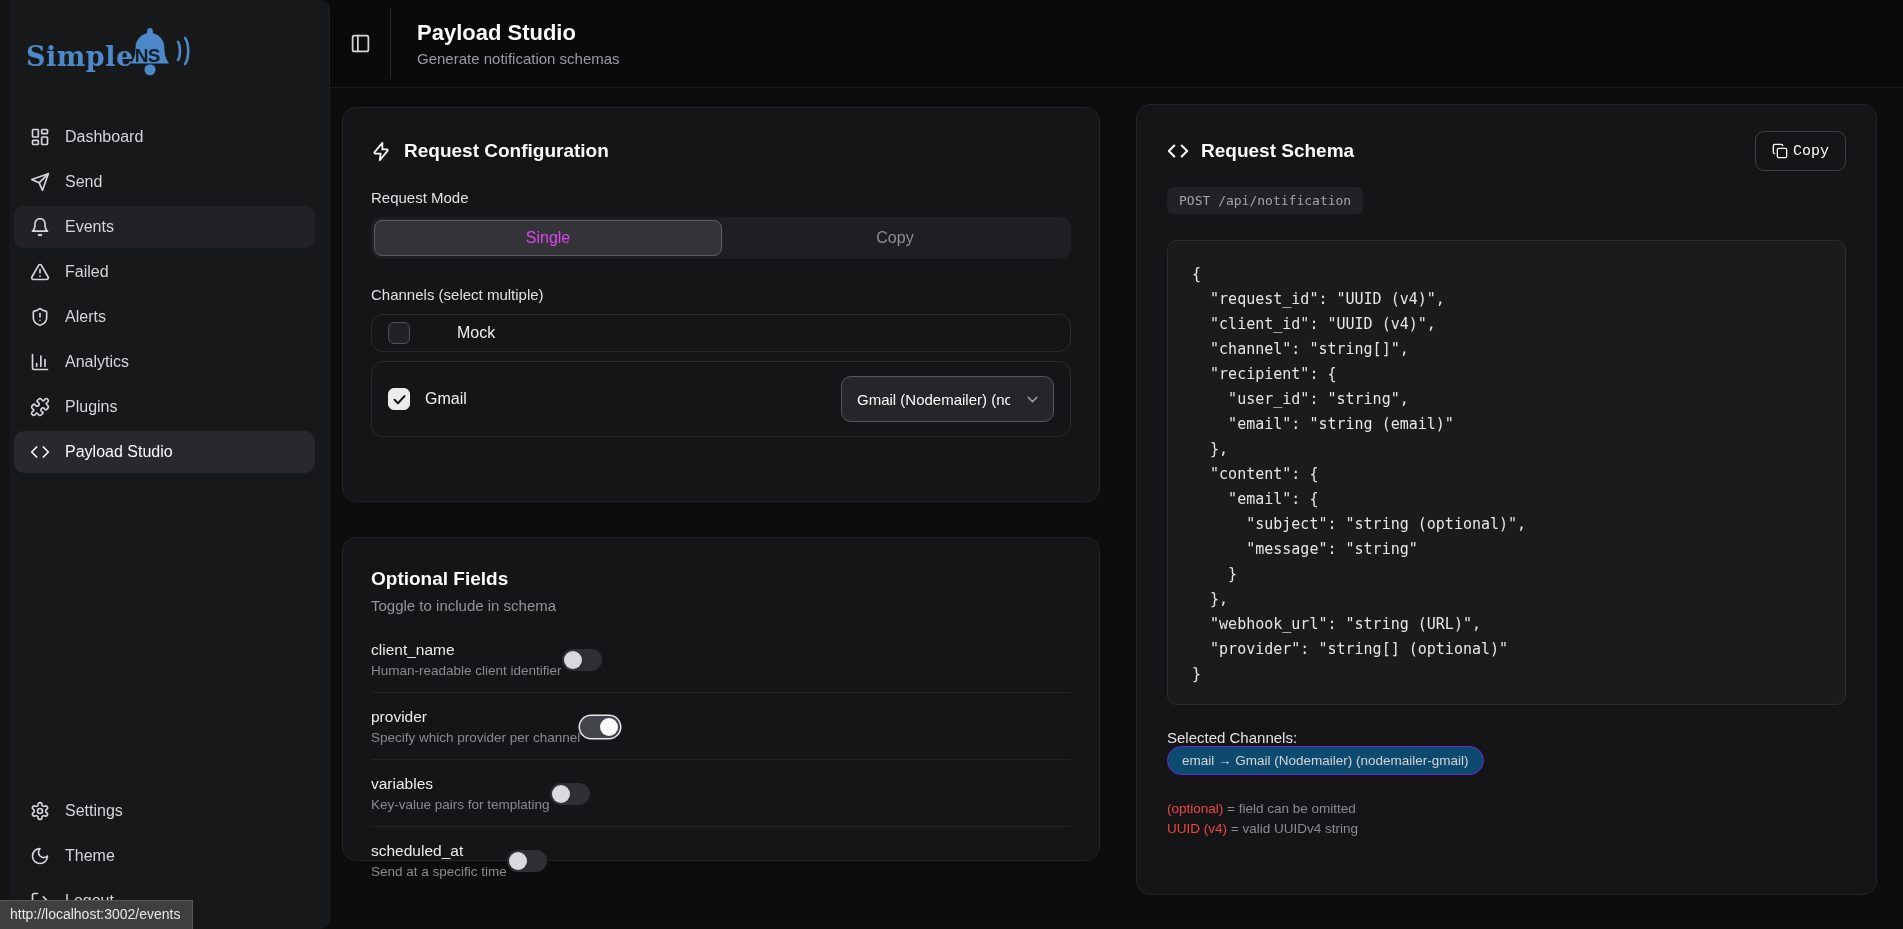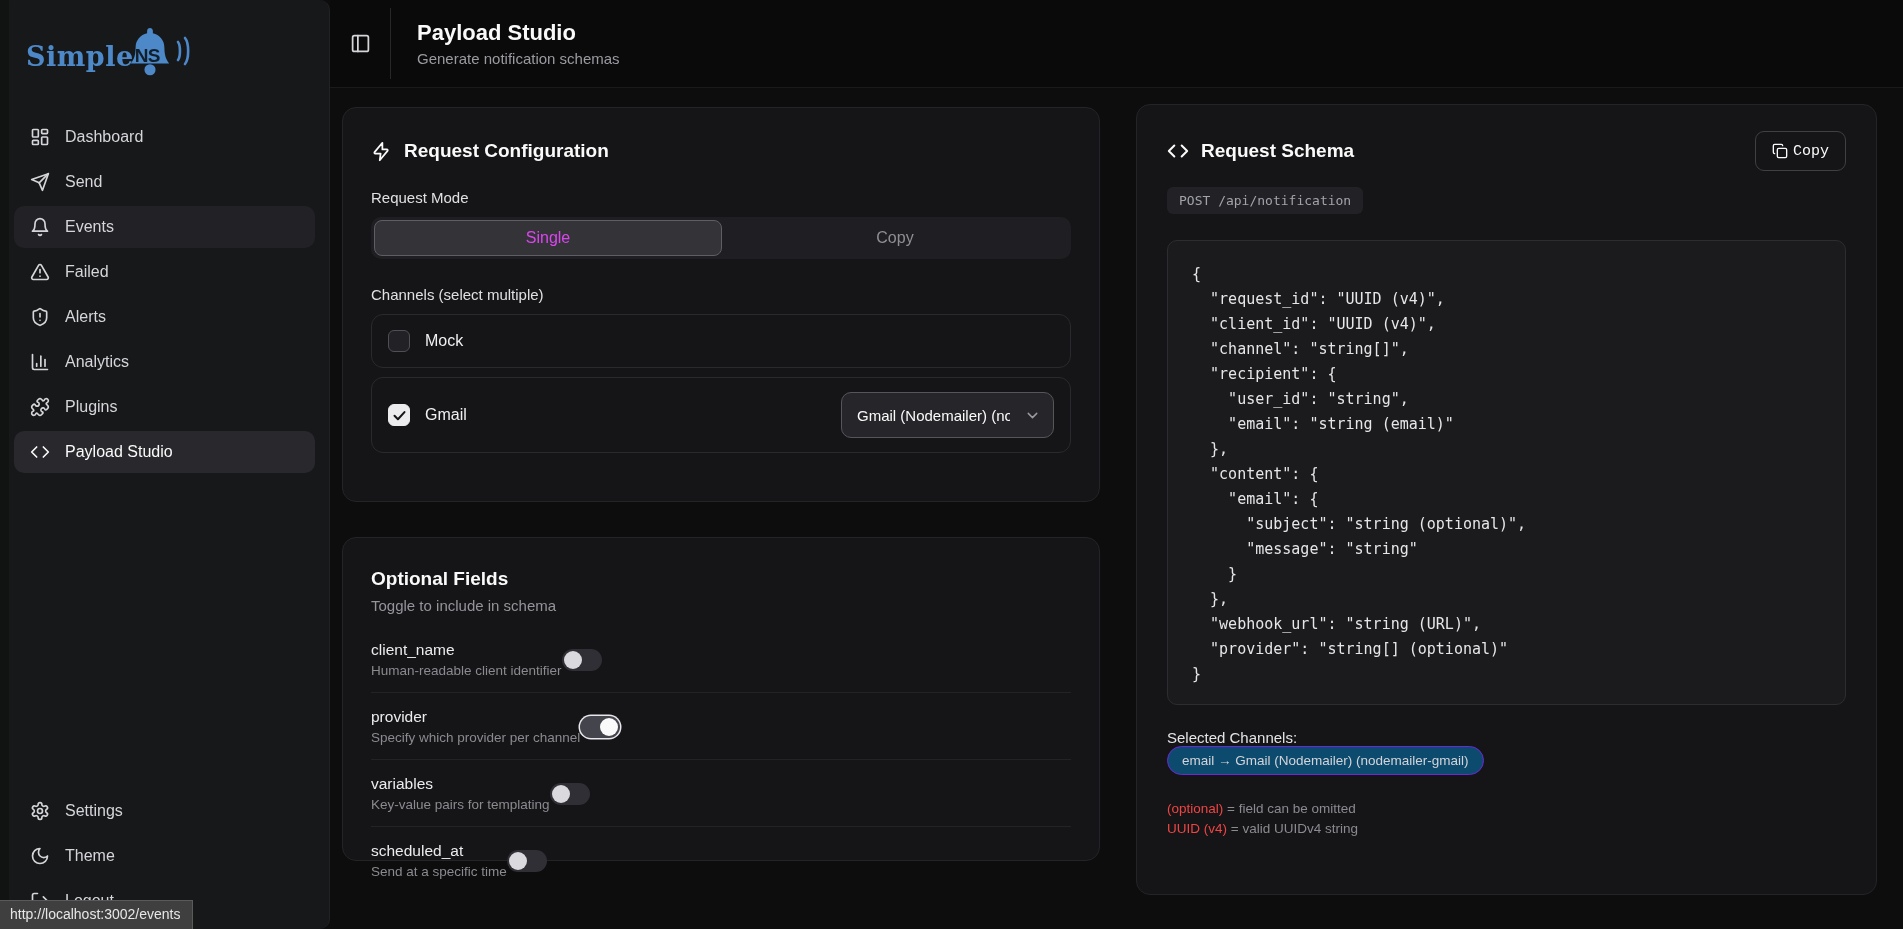--- a/index.html
+++ b/index.html
@@ -50,21 +50,21 @@
   .card-title-row { display:flex; align-items:center; gap:12px; }
   .card-title-row svg { width:21px; height:21px; color:#fafafa; }
   .card-title { font-size:19px; font-weight:700; color:#fafafa; }
   .field-label { font-size:15px; color:#e0e0e4; margin-top:27px; }
   .seg-track { margin-top:11px; display:flex; background:#1f1f23; border-radius:10px; padding:3px; height:42px; }
   .seg { flex:1; display:flex; align-items:center; justify-content:center; font-size:16px;
          color:#8e8e95; border-radius:8px; cursor:pointer; }
   .seg.active { background:#343438; border:1px solid #5e5e64; color:#d946ef; }
   .channel-row { margin-top:11px; border:1px solid #2a2a2e; border-radius:12px; display:flex;
                  align-items:center; padding:0 16px; }
-  .channel-row.short { height:54px; }
+  .channel-row.short { height:38px;gap:32px; }
   .channel-row.tall { height:76px; margin-top:9px; }
   .cb { width:22px; height:22px; border-radius:6px; border:1px solid #4f4f55; background:#222226;
         display:flex; align-items:center; justify-content:center; cursor:pointer; flex:none; }
   .cb.checked { background:#ececef; border-color:#ececef; }
   .cb svg { width:15px; height:15px; color:#141416; }
   .channel-label { margin-left:15px; font-size:16px; color:#f0f0f2; }
   .provider-select { margin-left:auto; width:213px; height:46px; background:#26262a; border:1px solid #55555c;
                      border-radius:10px; display:flex; align-items:center; padding:0 12px 0 15px;
                      cursor:pointer; }
   .provider-select .value { font-size:15px; color:#fafafa; white-space:nowrap; overflow:hidden;

